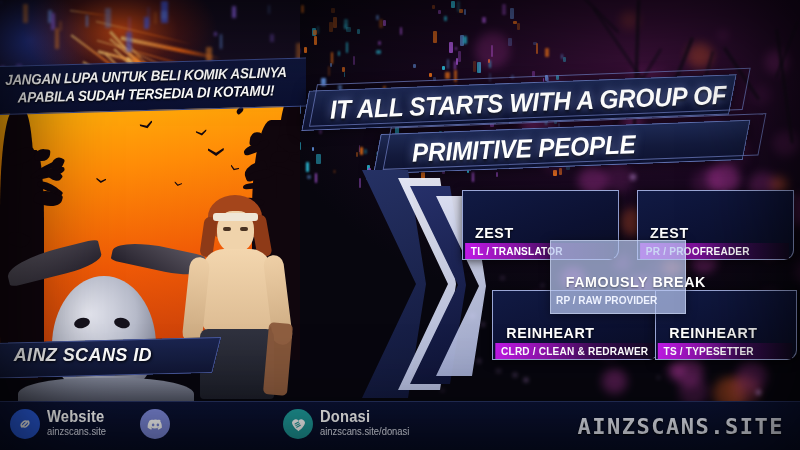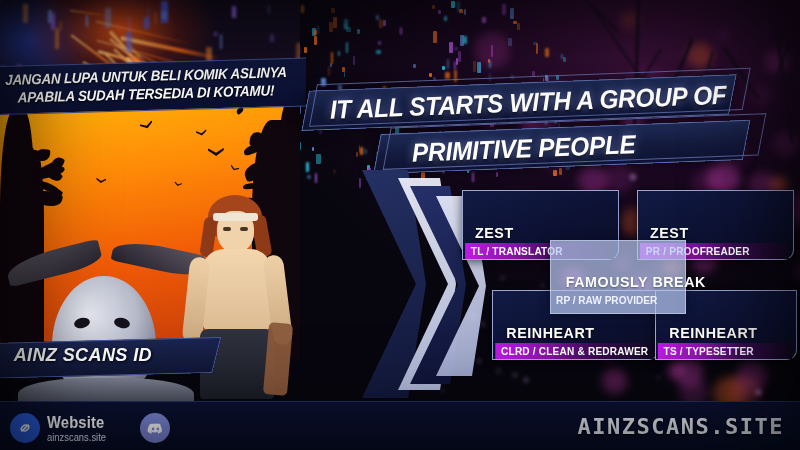--- a/index.html
+++ b/index.html
@@ -90,21 +90,21 @@
   .ov-name{position:absolute;color:#fff;font-weight:bold;font-size:15px;letter-spacing:.6px;
      font-family:"Liberation Sans Narrow","Liberation Sans",sans-serif;transform:scaleX(.95);
      text-shadow:0 1px 2px #0006;}
   .ov-role{position:absolute;color:#eef2ff;font-weight:bold;font-size:10.5px;
      font-family:"Liberation Sans Narrow","Liberation Sans",sans-serif;transform:scaleX(.96);}
 
   
   .footer{position:absolute;left:0;bottom:0;width:800px;height:48px;
      background:linear-gradient(180deg,#0b1233 0%,#080d26 100%);
      border-top:1px solid #26305e;}
-  .fitem{position:absolute;top:7px;height:34px;display:flex;align-items:flex-end;gap:7px;}
+  .fitem{position:absolute;top:7px;height:34px;display:flex;align-items:flex-start;gap:7px;}
   .fcircle{width:30px;height:30px;border-radius:50%;display:flex;align-items:center;
      justify-content:center;flex:0 0 auto;}
   .flab{display:flex;flex-direction:column;line-height:1;}
   .flab b{color:#fff;font-weight:bold;font-size:16px;letter-spacing:.2px;
      font-family:"Liberation Sans Narrow","Liberation Sans",sans-serif;transform:scaleX(.92);
      transform-origin:left center;}
   .flab span{color:#e6e9f5;font-size:10px;margin-top:2px;
      font-family:"Liberation Sans Narrow","Liberation Sans",sans-serif;transform:scaleX(.94);
      transform-origin:left center;}
   .site{position:absolute;right:16px;top:12px;color:#e8ebf6;font-weight:bold;font-size:22px;
@@ -609,18 +609,30 @@
     </a>
 
     <a class="fitem" style="left:140px;">
       <span class="fcircle" style="background:#7b87d8;">
         <svg width="19" height="19" viewBox="0 0 24 24">
           <path d="M19.5 6.8A15 15 0 0015.9 5.6l-.3.6a12 12 0 00-7.2 0l-.3-.6A15 15 0 004.5 6.8C2.4 10 1.9 13.1 2.1 16.2a15 15 0 004.5 2.3l.9-1.5c-.5-.2-1-.5-1.4-.8l.35-.27a10.7 10.7 0 009.2 0l.35.27c-.45.33-.9.6-1.4.8l.9 1.5a15 15 0 004.5-2.3c.3-3.6-.5-6.7-2.5-9.4zM9 14.3c-.9 0-1.6-.8-1.6-1.8S8.1 10.7 9 10.7s1.6.8 1.6 1.8-.7 1.8-1.6 1.8zm6 0c-.9 0-1.6-.8-1.6-1.8s.7-1.8 1.6-1.8 1.6.8 1.6 1.8-.7 1.8-1.6 1.8z" fill="#fff"></path>
         </svg>
       </span>
     </a>
 
+    <a class="fitem" style="left:283px;">
+      <span class="fcircle" style="background:#1f9b9b;">
+        <svg width="19" height="19" viewBox="0 0 24 24">
+          <path d="M12 20.5S3.8 14.9 3.8 9.6A4.6 4.6 0 0112 7.2a4.6 4.6 0 018.2 2.4c0 5.3-8.2 10.9-8.2 10.9z" fill="#fff"></path>
+          <path d="M7.6 11.3l4.6-2.4M8.6 13.4l4.6-2.4M9.7 15.4l4.6-2.4" stroke="#1f9b9b" stroke-width="1.3" stroke-linecap="round"></path>
+        </svg>
+      </span>
+      <span class="flab">
+        <b>Donasi</b>
+        <span>ainzscans.site/donasi</span>
+      </span>
+    </a>
 
     <div class="site">AINZSCANS.SITE</div>
   </div>
 
   <div class="vign"></div>
 </div>
 
 </body></html>

